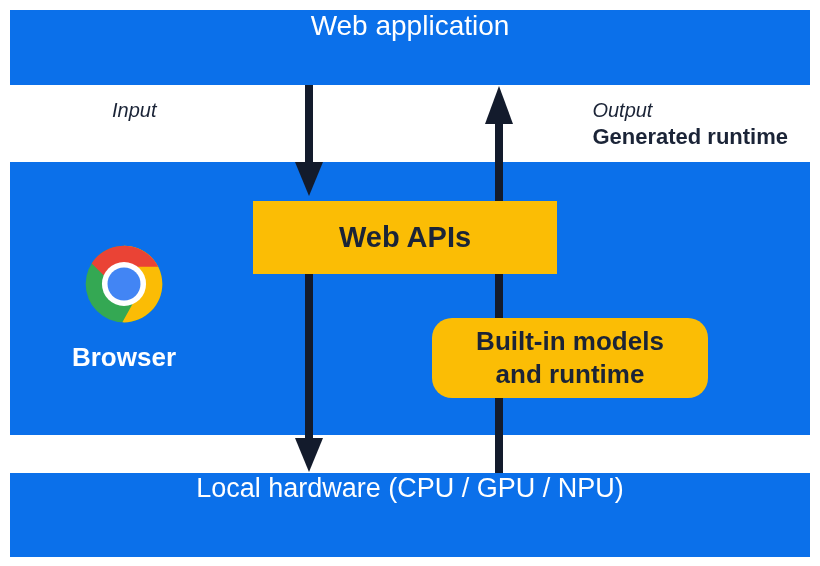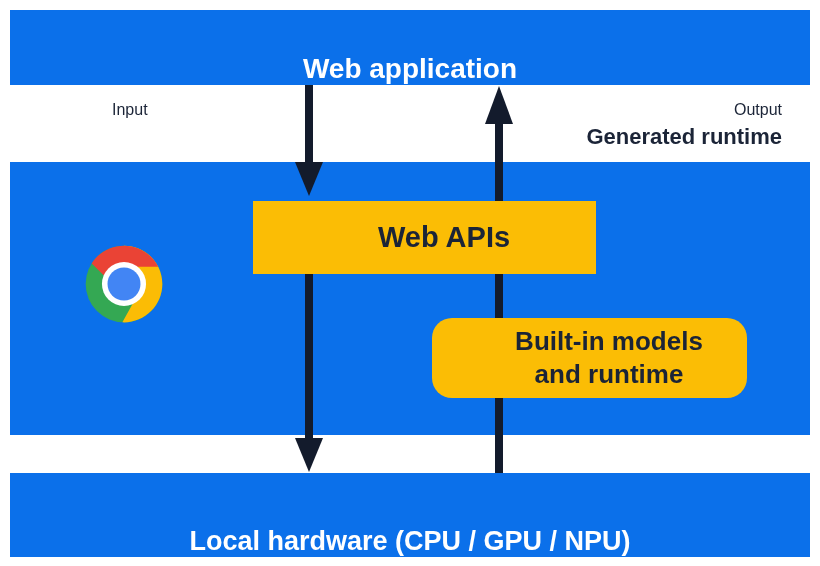--- a/index.html
+++ b/index.html
@@ -9,42 +9,41 @@
     font-family: "Liberation Sans", "DejaVu Sans", sans-serif;
     position: relative;
     overflow: hidden;
   }
   .stage { position: absolute; inset: 0; }
 
   
   .bluebar {
     position: absolute; left: 10px; width: 800px;
     background: #0B70EA;
-    display: flex; align-items: flex-end; justify-content: center;
-    color: #ffffff; font-weight: bold;
+    display: flex; align-items: flex-start; justify-content: center;
+    color: #ffffff; font-weight: normal;
     z-index: 0;
   }
   #top-bar    { top: 10px;  height: 75px;  font-size: 28px; }
   #mid-panel  { top: 162px; height: 273px; }
   #bottom-bar { top: 473px; height: 84px;  font-size: 27px; }
 
   
   .io { position: absolute; color: #1B2437; z-index: 1; }
   .io-left  { left: 112px; top: 97px; text-align: left; }
-  .io-right { right: 38px; top: 97px; text-align: right; }
-  .io-title { font-size: 16px; line-height: 26px; font-weight: normal; }
+  .io-right { right: 32px; top: 97px; }
+  .io-title { font-size: 20px; line-height: 26px; font-weight: normal; font-style: italic; }
   .io-value { font-size: 22px; line-height: 28px; font-weight: bold; }
 
   
   .ybox {
     position: absolute; background: #FBBD05; color: #1B2437;
     font-weight: bold; text-align: center;
     display: flex; align-items: center; justify-content: center;
     z-index: 3;
-    padding-left: 39px;
   }
   #web-apis-box { left: 253px; top: 201px; width: 304px; height: 73px; font-size: 29px; }
   #builtin-box  { left: 432px; top: 318px; width: 276px; height: 80px; font-size: 26px; line-height: 33px; white-space: pre-line; border-radius: 20px; }
 
   
   .aline { position: absolute; width: 8px; background: #131B2C; z-index: 2; }
   .ahead { position: absolute; width: 0; height: 0; z-index: 2; }
   .ahead-down {
     border-left: 14px solid transparent;
     border-right: 14px solid transparent;
@@ -96,20 +95,21 @@
   <div class="aline" id="out-line"></div>
   <div class="ahead ahead-up" id="out-head"></div>
 
   <svg id="chrome-icon" viewBox="0 0 48 48" xmlns="http://www.w3.org/2000/svg" aria-hidden="true">
     <circle cx="24" cy="24" r="20" fill="#34A853"></circle>
     <path fill="#FBBC05" d="M24 4v20l8 4-8.843 16c.279.012.56.043.843.043 11.053 0 20-8.947 20-20S35.053 4 24 4z"></path>
     <path fill="#EA4335" d="M41.84 15H24v13l-3-1L7.16 13.26h-.02C10.68 7.69 16.91 4 24 4c7.8 0 14.55 4.48 17.84 11z"></path>
     <circle cx="24" cy="24" r="11.5" fill="#ffffff"></circle>
     <circle cx="24" cy="24" r="8.6" fill="#4285F4"></circle>
   </svg>
+  <div id="browser-label">Browser</div>
 
   <div class="ybox" id="web-apis-box">
     <span>Web APIs</span>
   </div>
   <div class="ybox" id="builtin-box">
     <span>Built-in models
 and runtime</span>
   </div>
 
   <div class="bluebar" id="bottom-bar">

